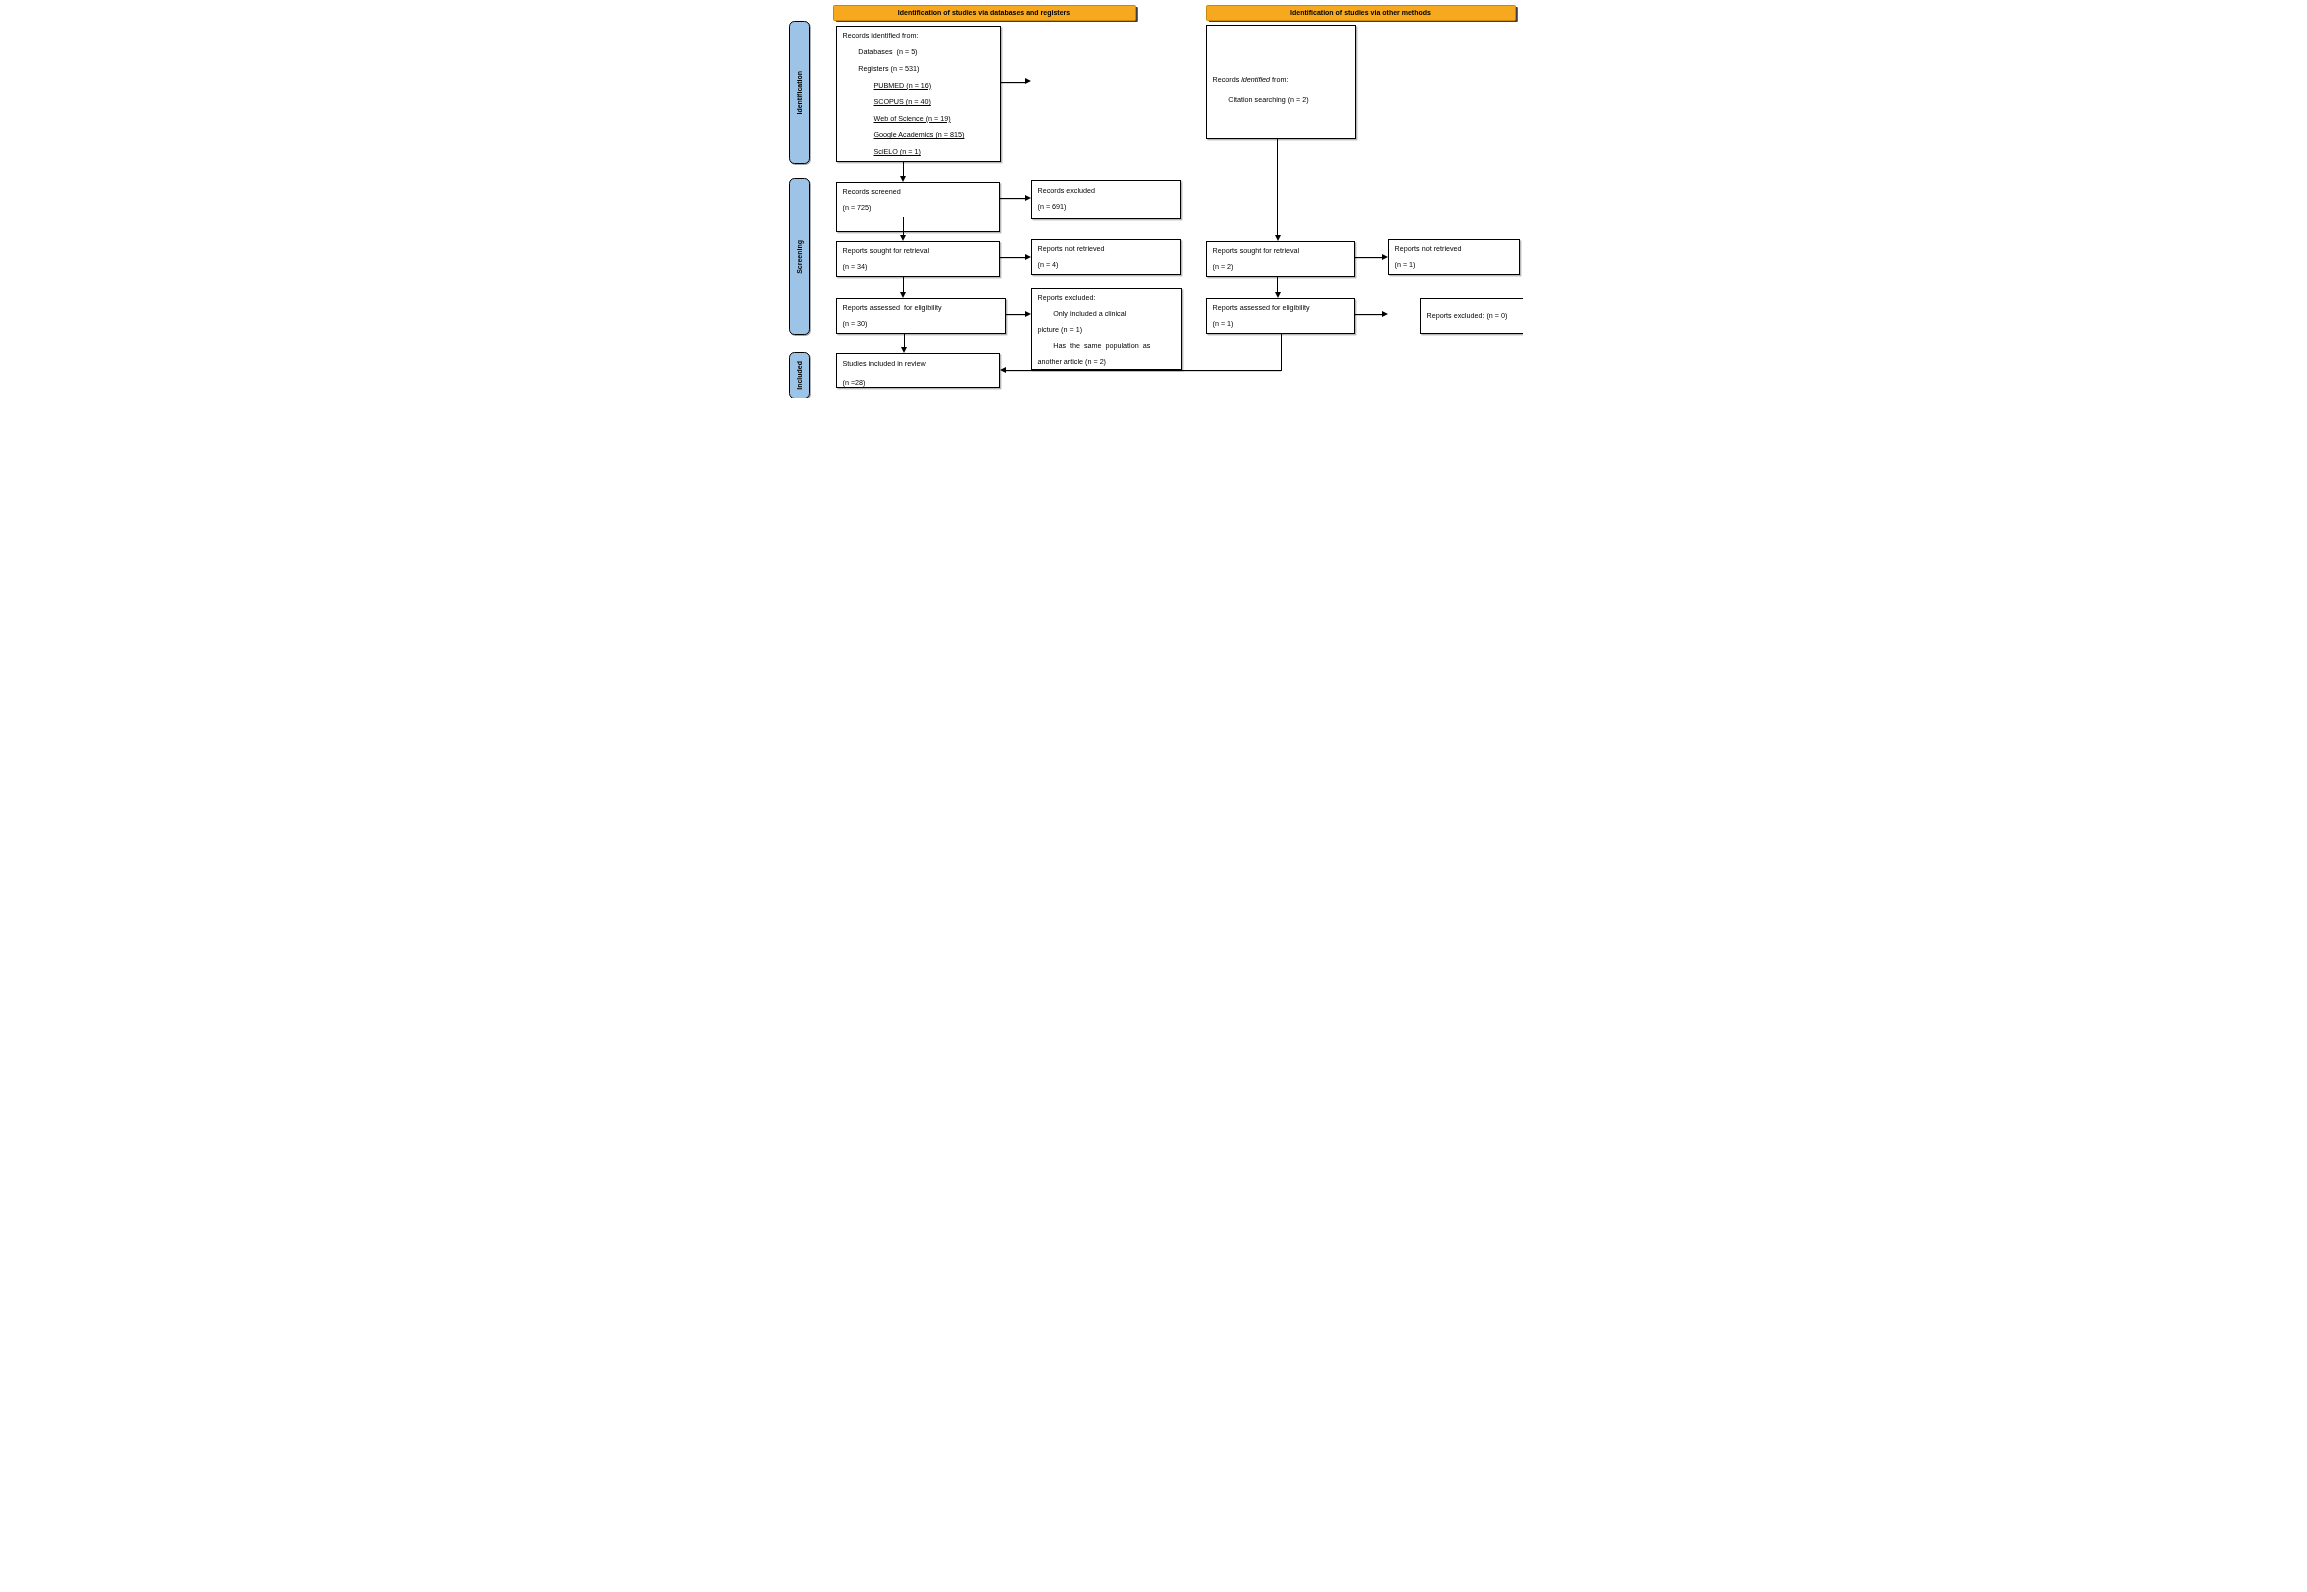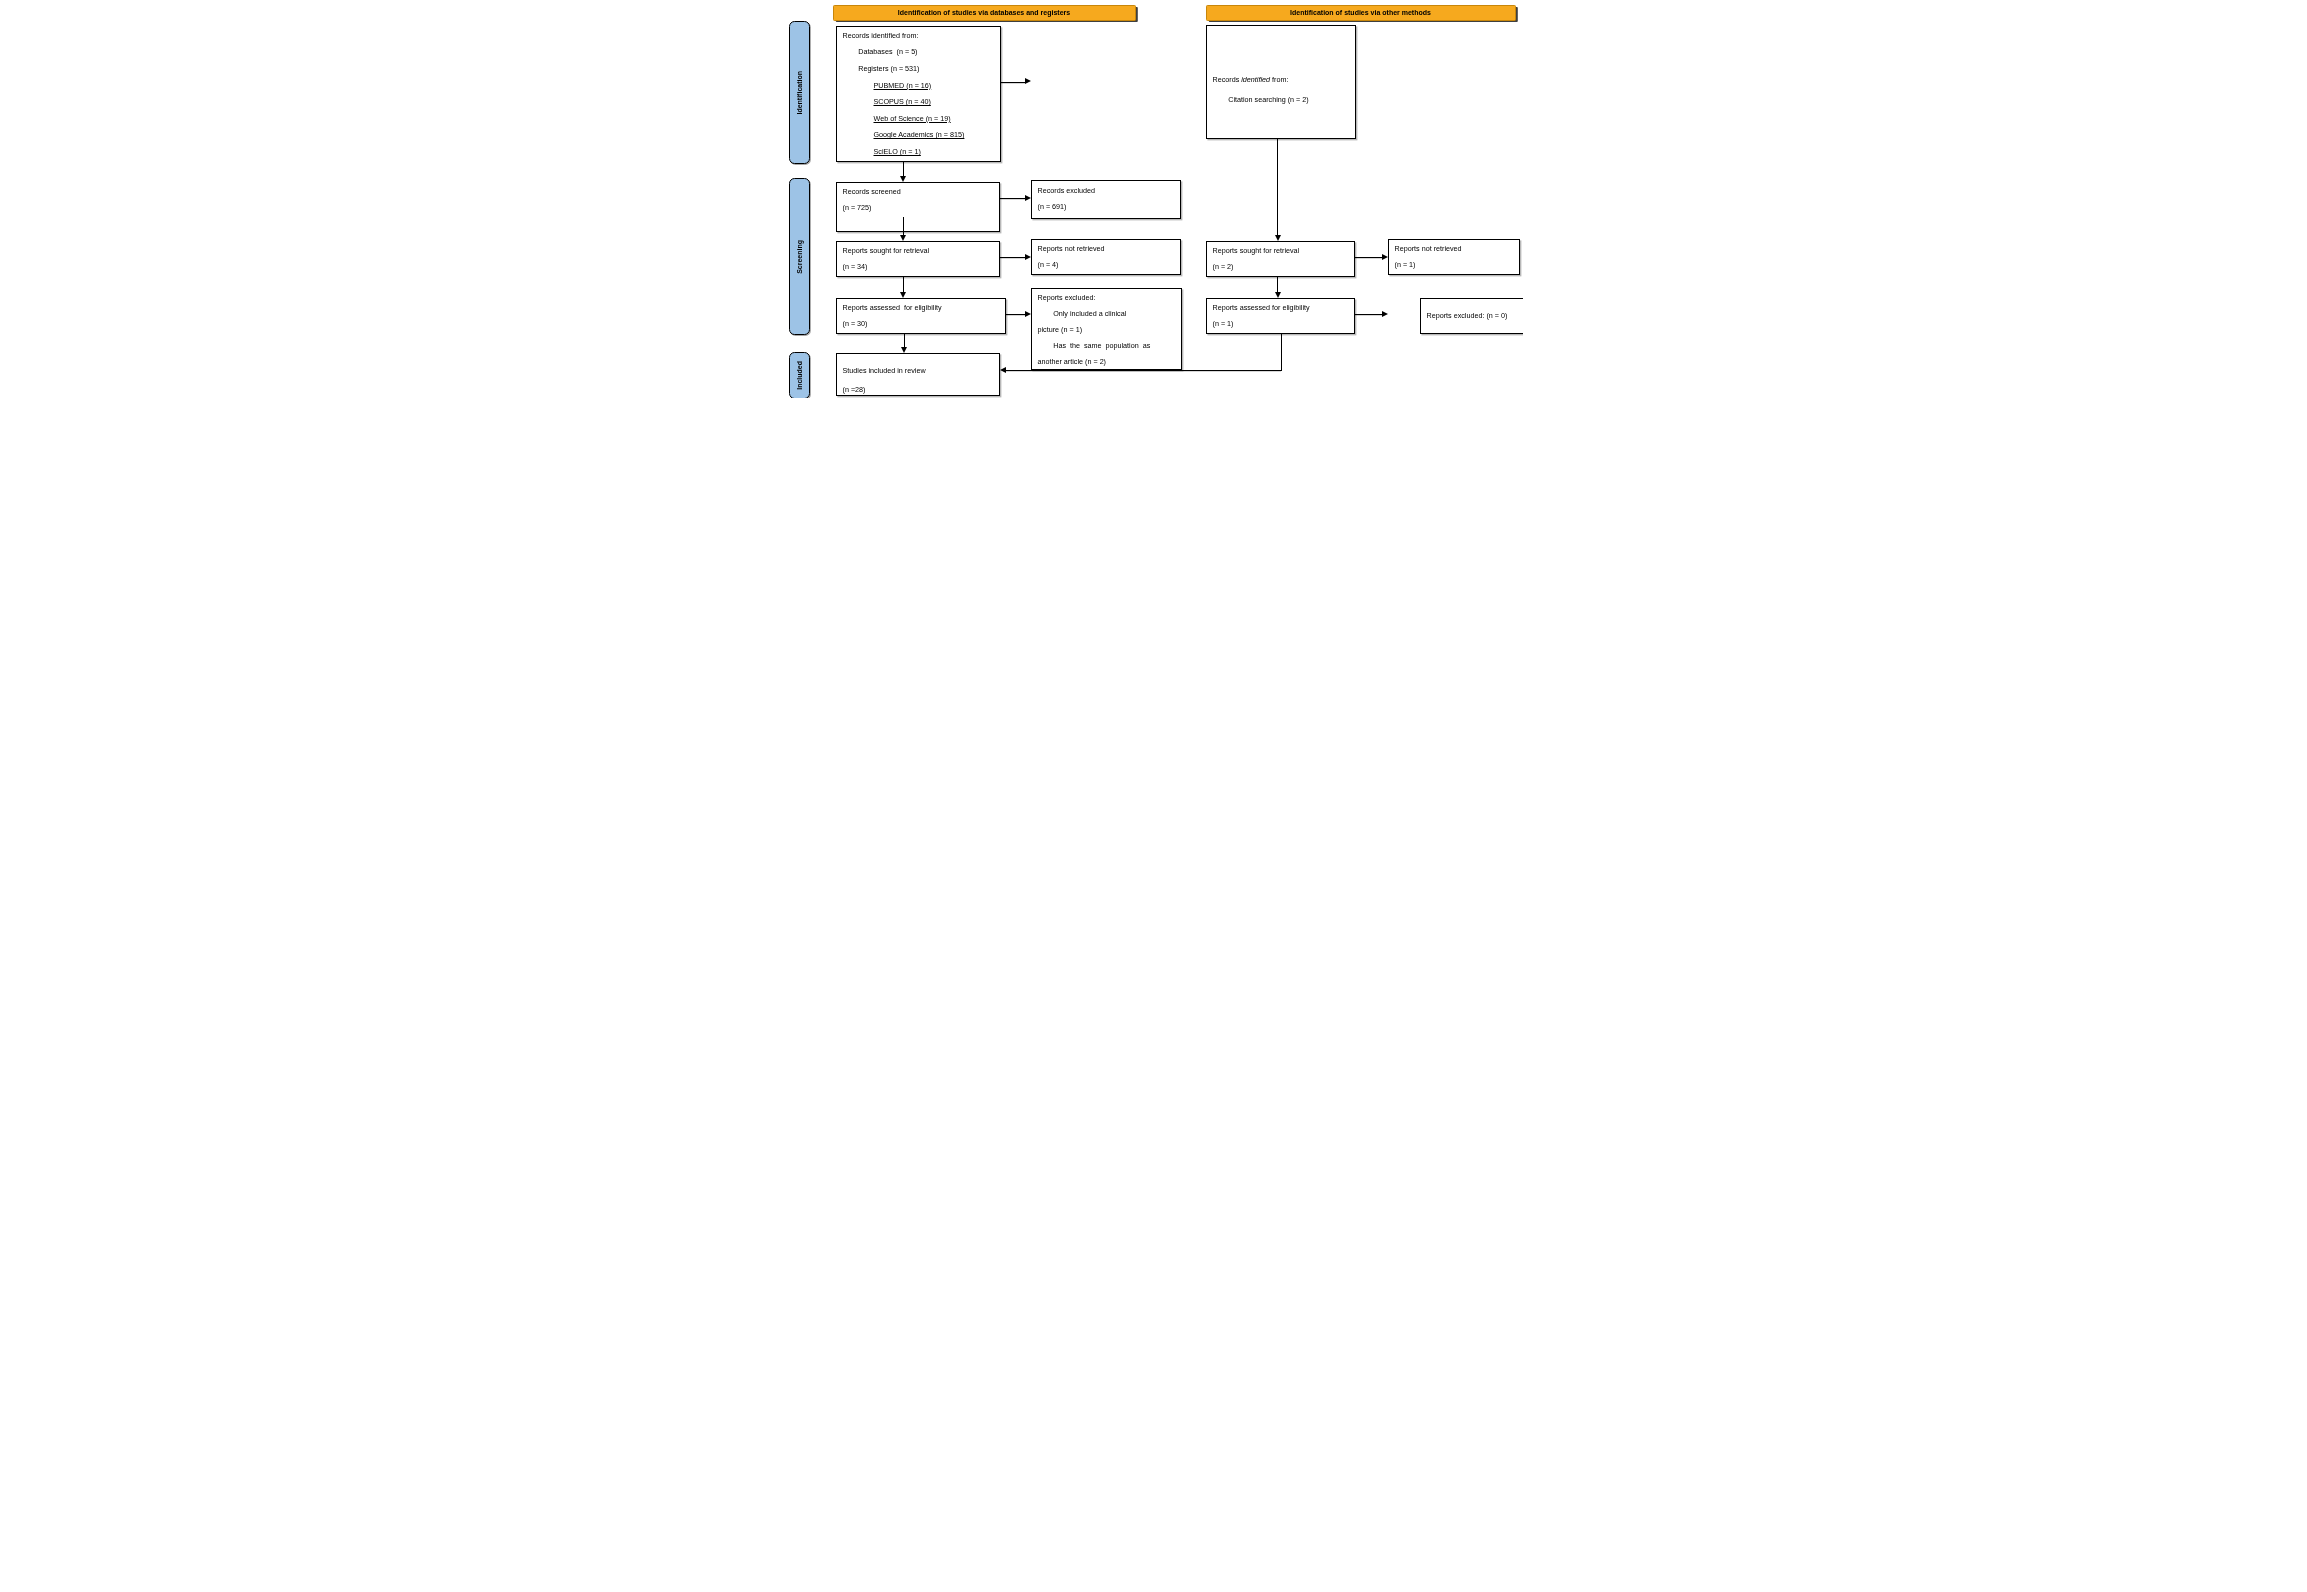--- a/index.html
+++ b/index.html
@@ -34,21 +34,21 @@
   .box--removed .ln{line-height:19.4px;}
   .box--citation{left:421px;top:25px;width:150px;height:114px;justify-content:center;padding-top:15.7px;}
   .box--citation .ln{line-height:20px;}
   .box--screened{left:51px;top:182px;width:164px;height:50px;}
   .box--rexcluded{left:246px;top:180px;width:150px;height:39px;padding-top:1.8px;}
   .box--sought{left:51px;top:241px;width:164px;height:36px;}
   .box--notretrieved{left:246px;top:239px;width:150px;height:36px;}
   .box--assessed{left:51px;top:298px;width:170px;height:36px;}
   .box--reasons{left:246px;top:288px;width:151px;height:82px;}
   .box--reasons .ln{line-height:16px;}
-  .box--studies{left:51px;top:353px;width:164px;height:43px;padding-top:8px;}
+  .box--studies{left:51px;top:353px;width:164px;height:35px;padding-top:1px;}
   .box--studies .ln{line-height:18.5px;}
   .box--osought{left:421px;top:241px;width:149px;height:36px;}
   .box--onotretrieved{left:603px;top:239px;width:132px;height:36px;}
   .box--oassessed{left:421px;top:298px;width:149px;height:36px;}
   .box--oexcluded{left:603px;top:298px;width:132px;height:36px;justify-content:center;padding-top:0;margin-left:32px;}
   .box--oexcluded .ln{line-height:9.2px;}
 
   
   .hline{position:absolute;height:1.2px;background:#000;box-shadow:0 0.9px 0 rgba(0,0,0,.18);}
   .vline{position:absolute;width:1.2px;background:#000;}

